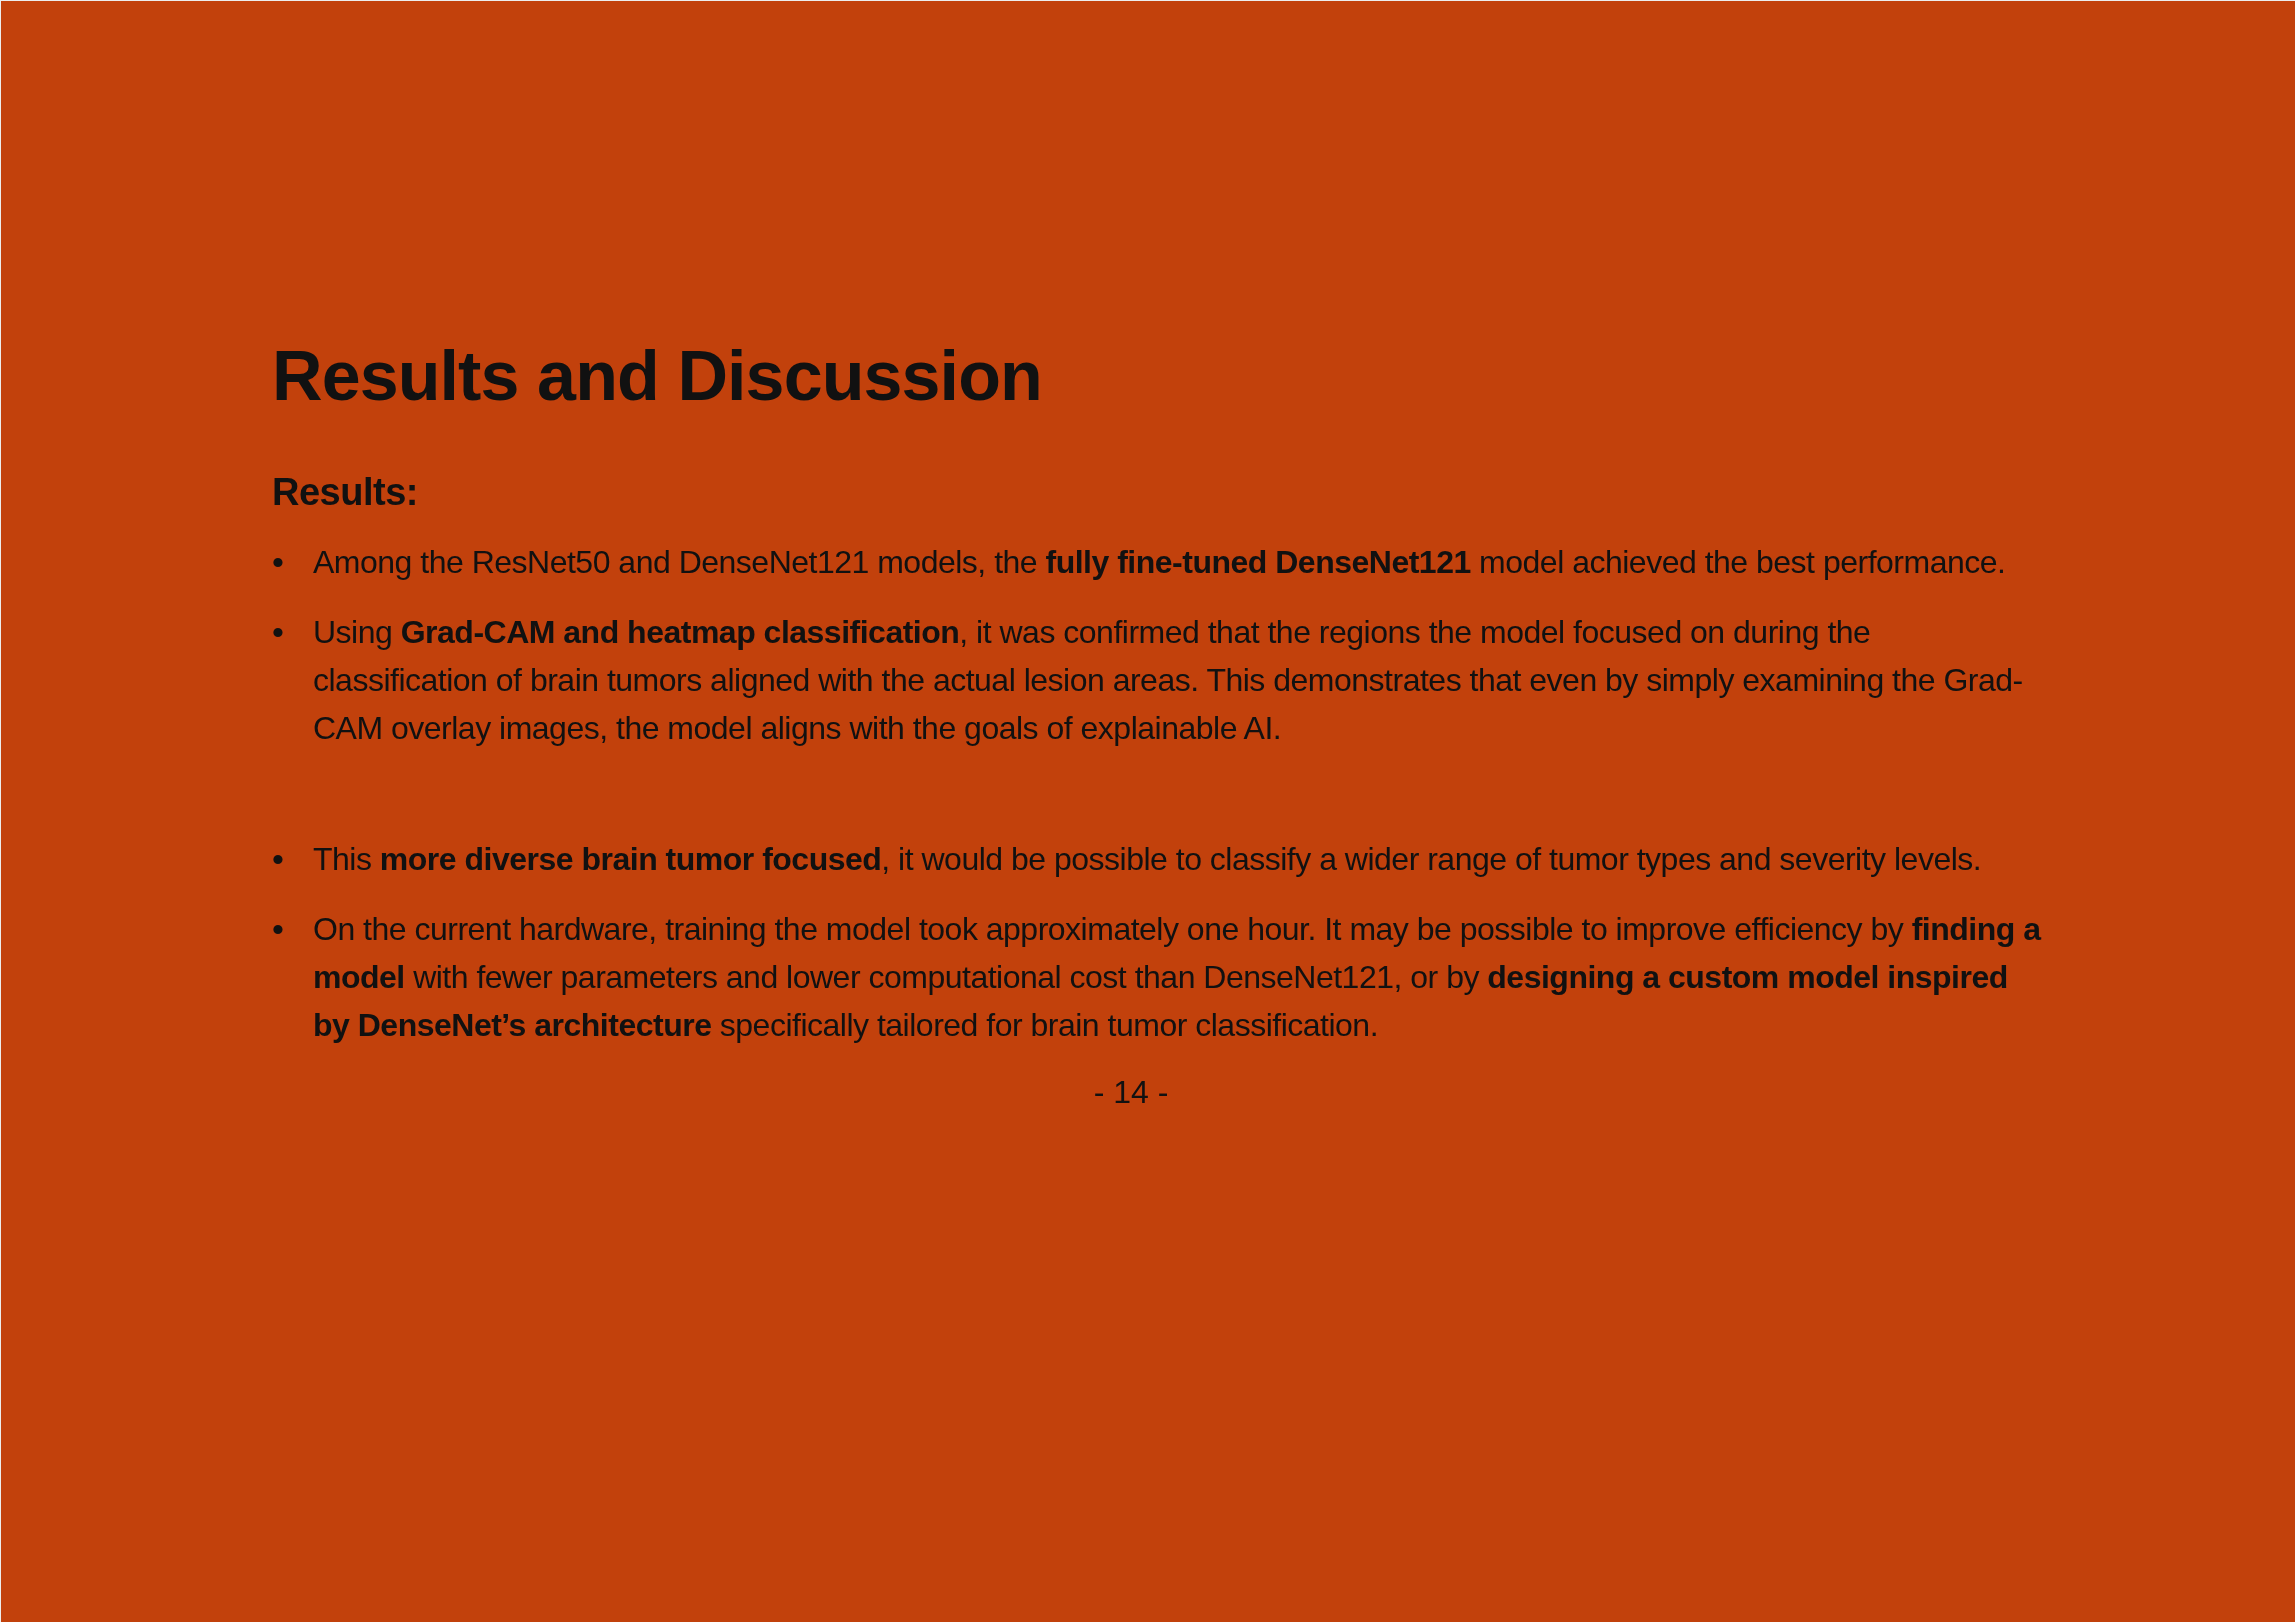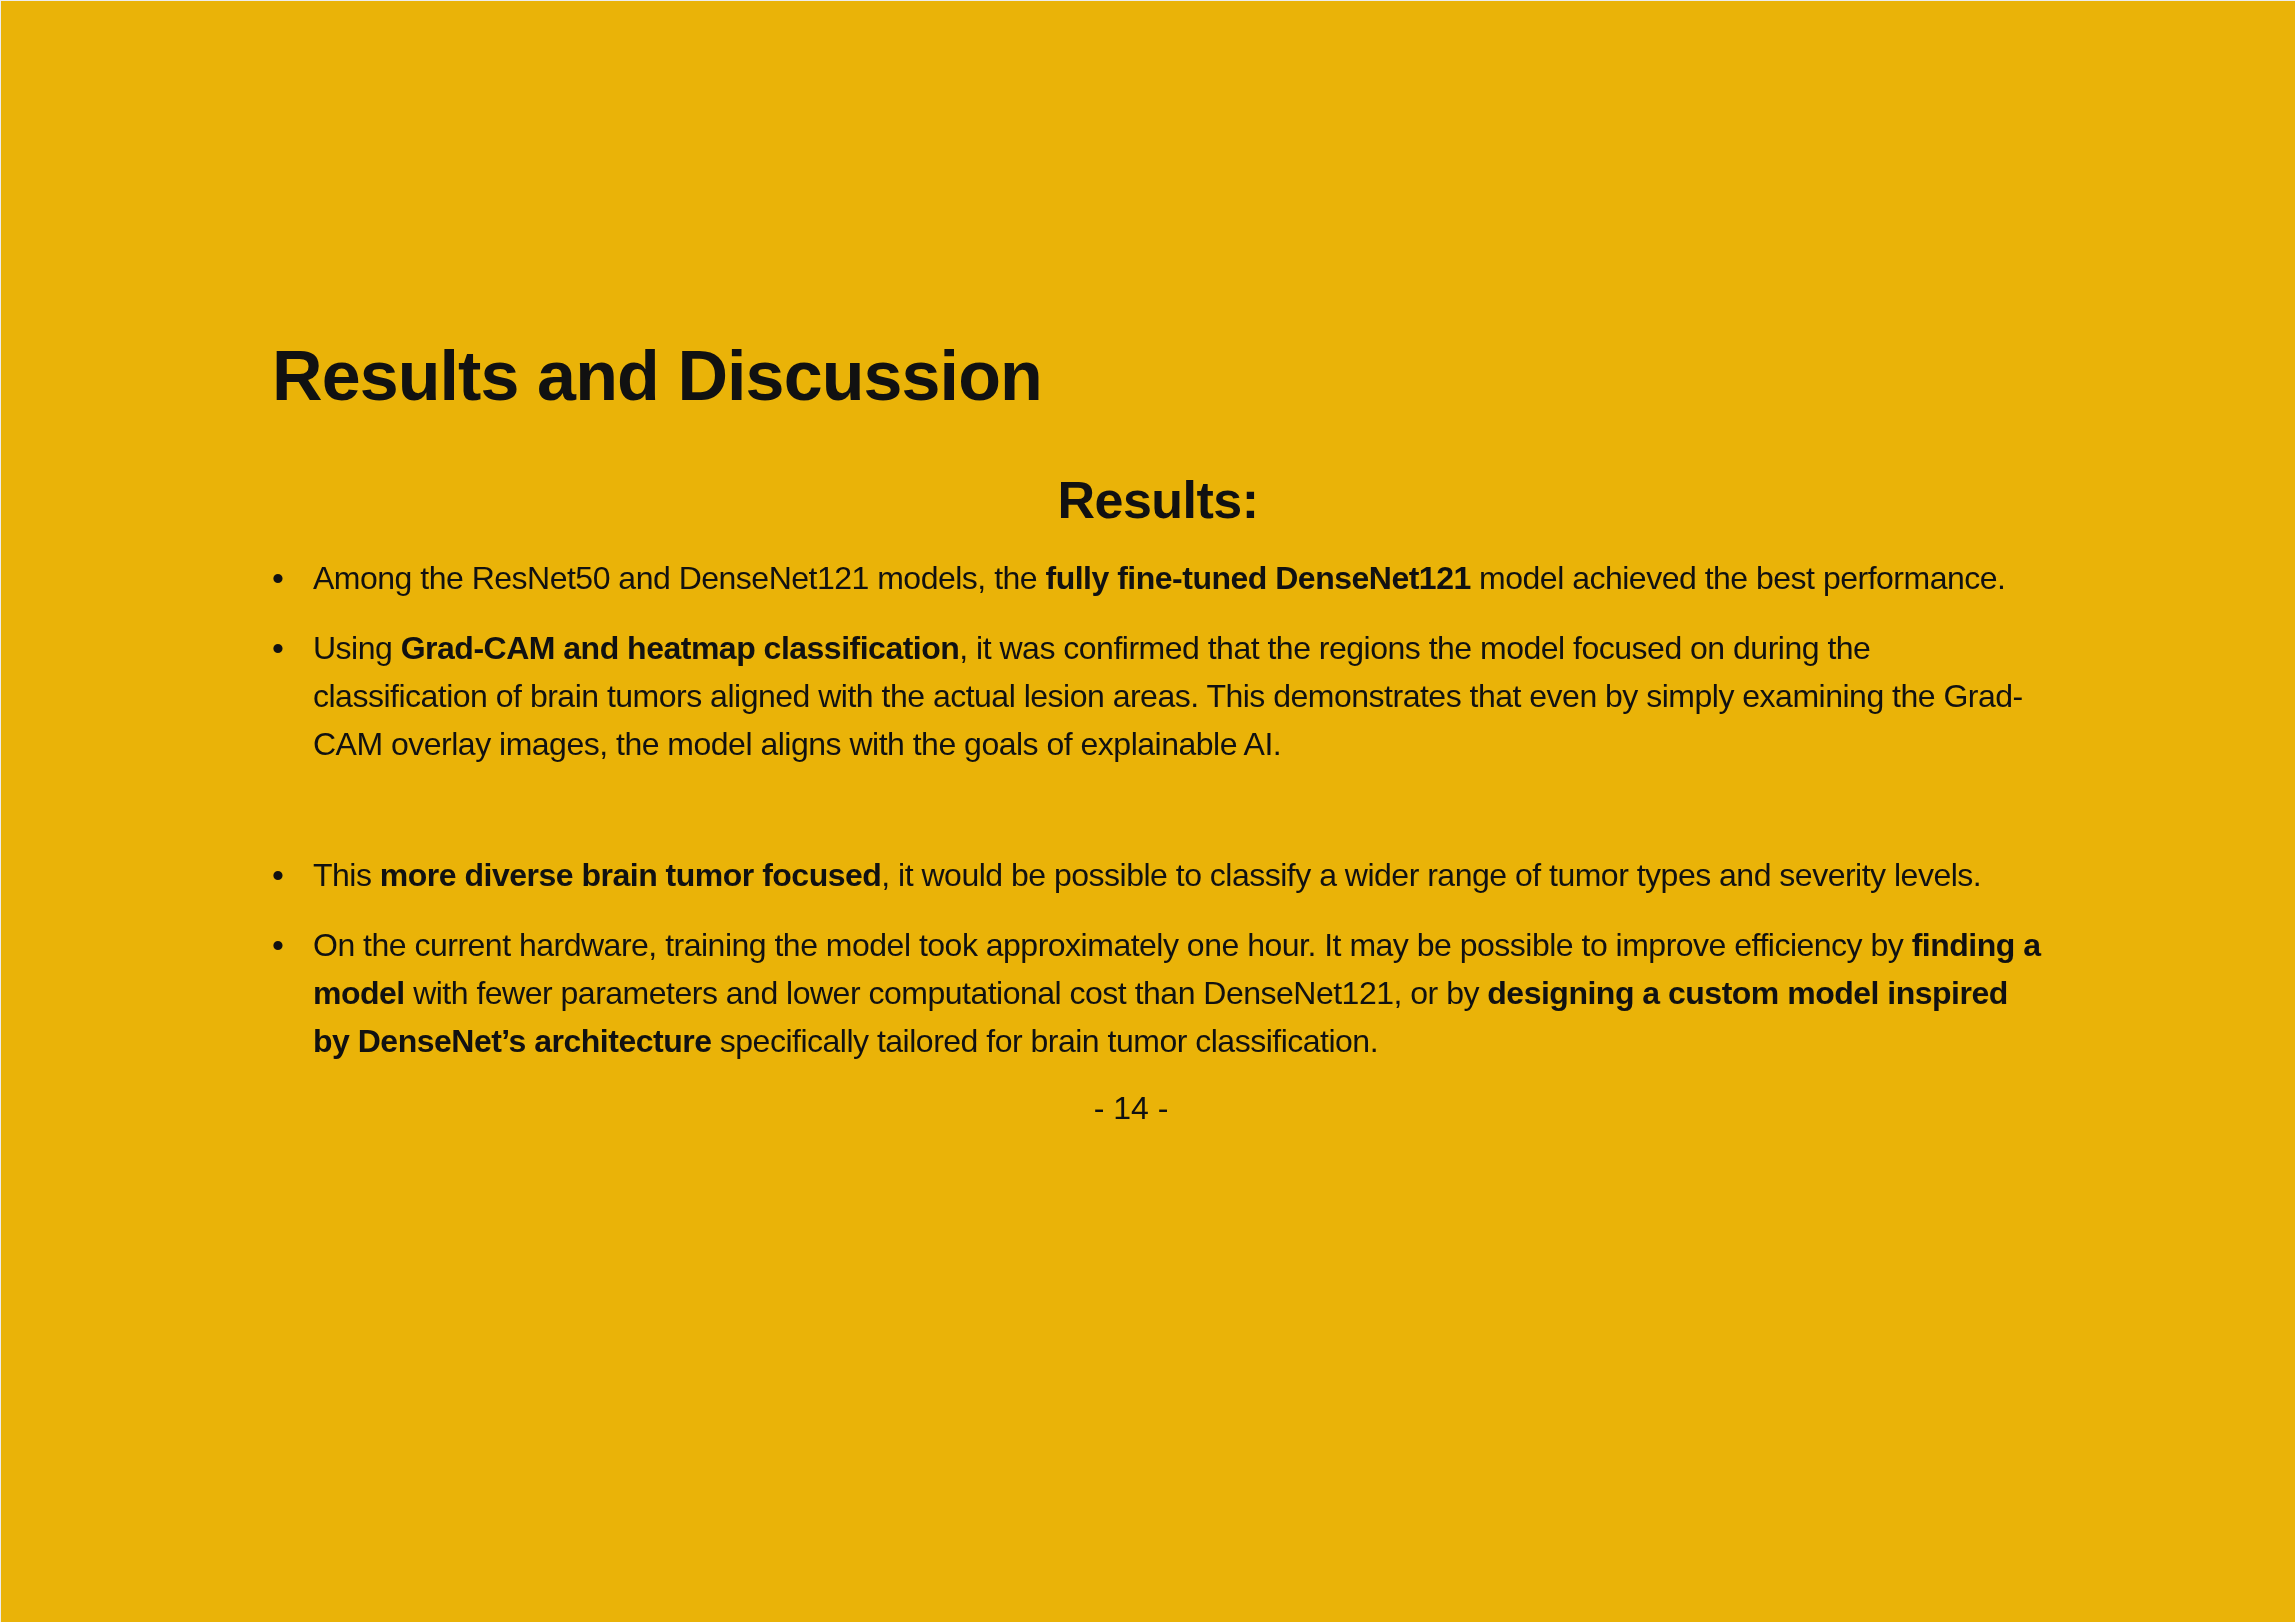--- a/index.html
+++ b/index.html
@@ -7,38 +7,37 @@
     width: 2296px;
     height: 1623px;
     background: #ffffff;
     font-family: "Liberation Sans", sans-serif;
     color: #111111;
     overflow: hidden;
   }
   .slide {
     width: 2296px;
     height: 1623px;
-    background: #eab308;
+    background: #c2410c;
     border: 1.8px solid #ededed;
     padding: 337px 251px 8px 271px;
   }
   .slide-title {
     font-size: 70px;
     font-weight: 700;
     line-height: 1.1;
     letter-spacing: -0.9px;
     margin-bottom: 56px;
   }
   .section-heading {
-    font-size: 52px;
+    font-size: 38px;
     font-weight: 700;
     line-height: 1.15;
     margin-bottom: 23.5px;
     letter-spacing: -0.5px;
-    text-align: center;
   }
   .section { margin-bottom: 0; }
   .section + .section { margin-top: 83px; }
   .bullet {
     display: flex;
     align-items: flex-start;
     margin-bottom: 22px;
   }
   .bullet-marker {
     flex: 0 0 41px;

